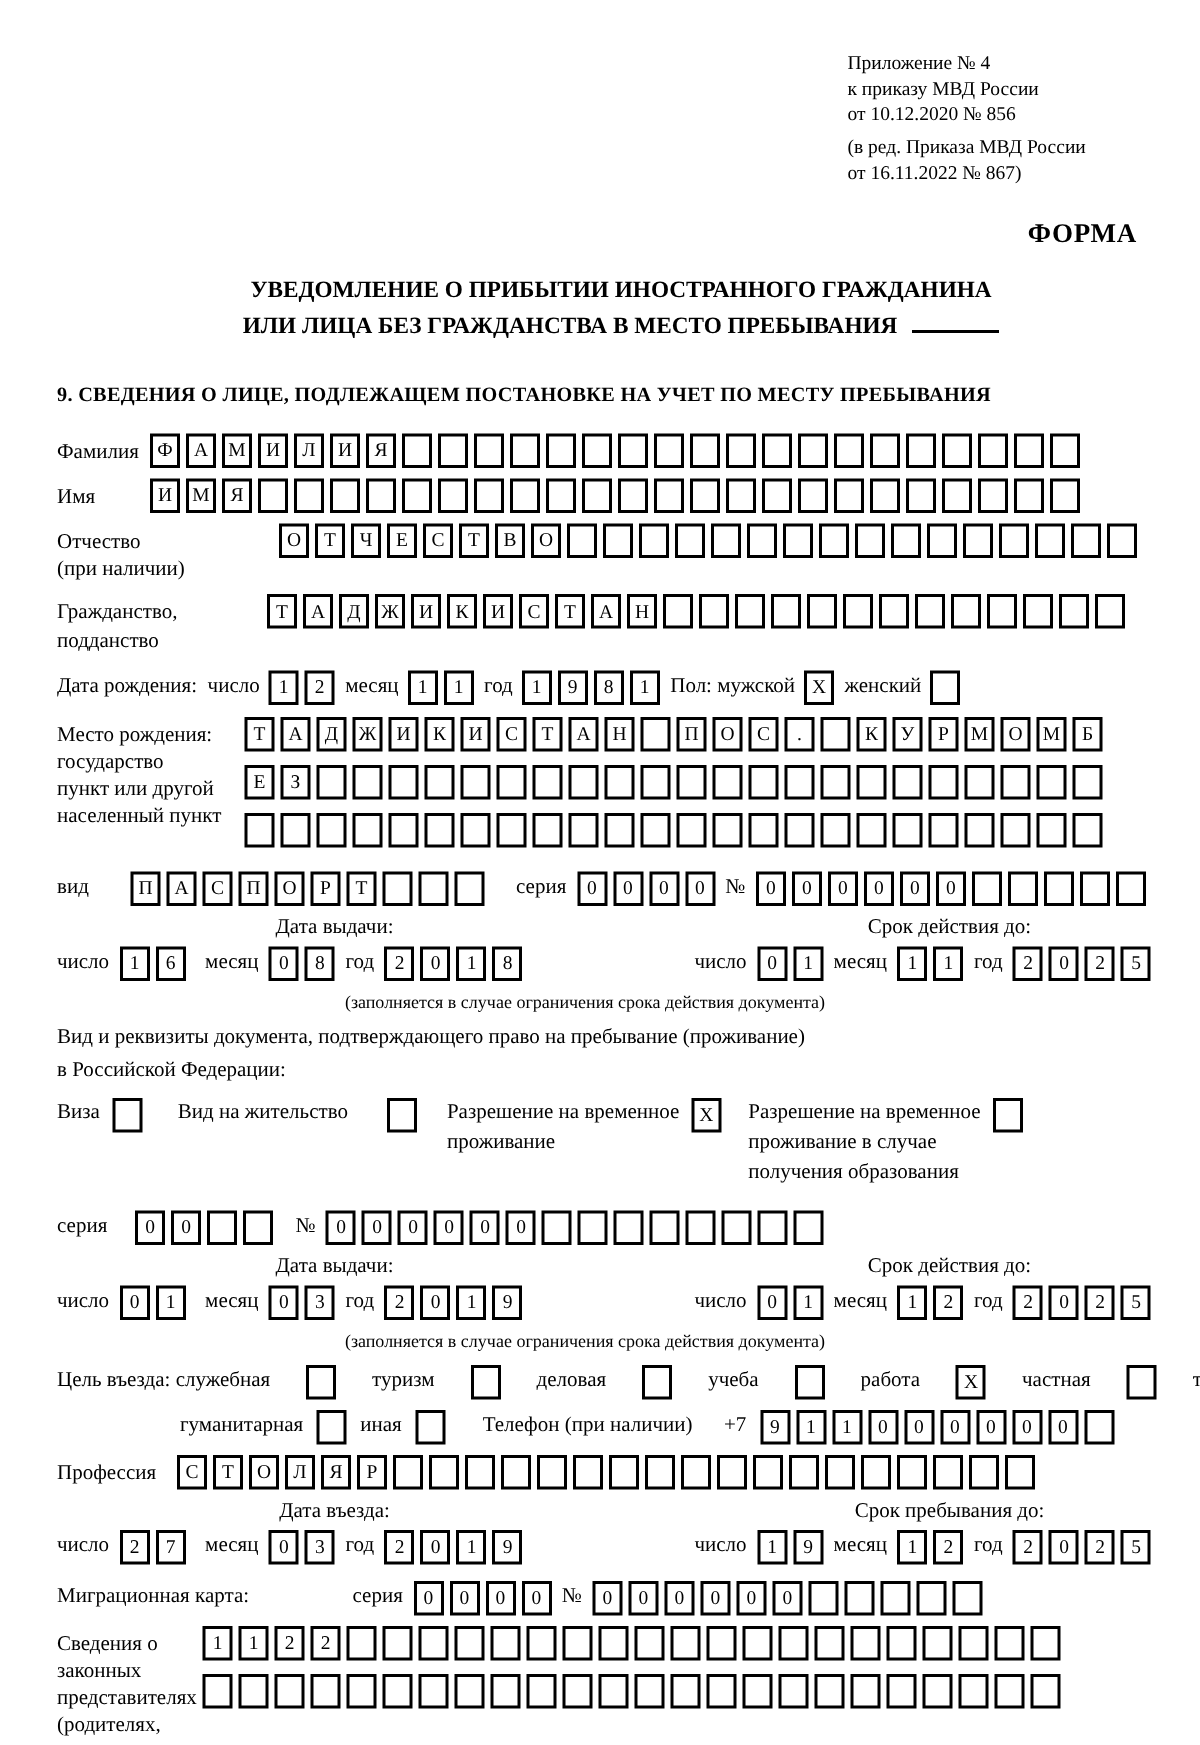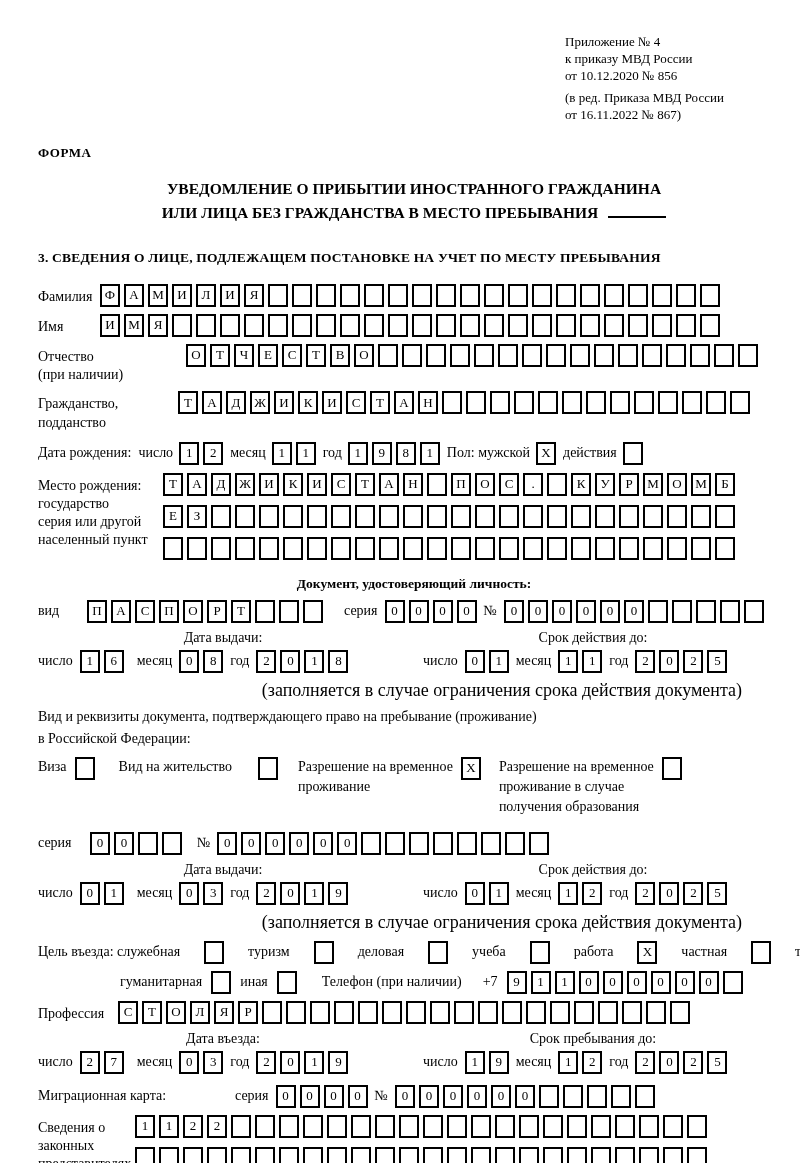--- a/index.html
+++ b/index.html
@@ -6,21 +6,21 @@
   body {
     width:800px; height:1163px; overflow:hidden;
     font-family:"Liberation Serif","DejaVu Serif",serif;
     color:#000; font-size:14px;
   }
   .page { box-sizing:border-box; width:800px; height:821px; padding:34px 10px 10px 38px; }
 
   
   .law-head { width:195px; margin-left:auto; margin-right:30px; font-size:13px; line-height:1.3; }
   .law-head .gap { height:5px; }
-  .forma { text-align:left; margin:22px 32px 0 0; font-weight:bold; font-size:13px; letter-spacing:.5px; }
+  .forma { text-align:right; margin:22px 32px 0 0; font-weight:bold; font-size:18px; letter-spacing:.5px; }
 
   .doc-title { text-align:center; font-weight:bold; font-size:15.5px; line-height:1.5; margin-top:16px; }
   .blank-line { display:inline-block; width:58px; border-bottom:2px solid #000; height:12px; margin-left:10px; }
 
   .sec-head { font-weight:bold; font-size:13.5px; margin:26px 0 18px 0; letter-spacing:.2px; }
 
   
   .row { display:flex; align-items:flex-start; margin-bottom:7px; }
   .row-label { flex:none; padding-top:4px; line-height:1.3; }
   .boxes { display:inline-flex; gap:4px; flex:none; }
@@ -30,25 +30,25 @@
     display:inline-flex; align-items:center; justify-content:center;
     font-size:13px; background:#fff;
   }
   .stack > .boxes { display:flex; margin-bottom:9px; }
 
   
   .drow { display:flex; align-items:center; gap:7px; margin-bottom:7px; flex-wrap:nowrap; }
   .dg { display:inline-flex; align-items:center; gap:6px; }
   .ilabel { flex:none; }
 
-  .two-col { display:flex; margin-bottom:2px; }
+  .two-col { display:flex; margin-bottom:2px;gap:40px; }
   .col-l { width:345px; flex:none; }
   .col-r { flex:1; }
   .grp-head { text-align:center; width:300px; margin-bottom:4px; }
-  .fill-note { text-align:right; padding-right:48px; font-size:18px; margin:-2px 0 8px 0; }
+  .fill-note { text-align:center; padding-right:48px; font-size:12px; margin:-2px 0 8px 0; }
 
   .plain { margin-bottom:6px; }
   .center-bold { text-align:center; font-weight:bold; font-size:13.5px; margin:4px 0 8px 0; }
 
   .permit-row { display:flex; align-items:flex-start; gap:10px; margin:10px 0 14px 0; }
   .permit-item { display:flex; align-items:flex-start; gap:8px; }
   .permit-label { text-align:left; line-height:1.45; }
 
   .indent-2 { margin-left:82px; }
 </style>
@@ -65,21 +65,21 @@
     <div>(в ред. Приказа МВД России</div>
     <div>от 16.11.2022 № 867)</div>
   </div>
   <div class="forma">ФОРМА</div>
 
   <div class="doc-title">
     <div>УВЕДОМЛЕНИЕ О ПРИБЫТИИ ИНОСТРАННОГО ГРАЖДАНИНА</div>
     <div><span>ИЛИ ЛИЦА БЕЗ ГРАЖДАНСТВА В МЕСТО ПРЕБЫВАНИЯ</span><span class="blank-line"></span></div>
   </div>
 
-  <div class="sec-head">3. СВЕДЕНИЯ О ЛИЦЕ, ПОДЛЕЖАЩЕМ ПОСТАНОВКЕ НА УЧЕТ ПО МЕСТУ ПРЕБЫВАНИЯ</div>
+  <div class="sec-head">9. СВЕДЕНИЯ О ЛИЦЕ, ПОДЛЕЖАЩЕМ ПОСТАНОВКЕ НА УЧЕТ ПО МЕСТУ ПРЕБЫВАНИЯ</div>
 
   <div class="row">
     <div class="row-label" style="width:62px;">Фамилия</div>
     <div class="boxes">
         <span class="box">Ф</span>
         <span class="box">А</span>
         <span class="box">М</span>
         <span class="box">И</span>
         <span class="box">Л</span>
         <span class="box">И</span>
@@ -229,32 +229,32 @@
           <span class="box">1</span>
         </span>
     </span>
     <span class="dg">
       <span class="ilabel">Пол: мужской</span>
       <span class="boxes">
           <span class="box">X</span>
         </span>
     </span>
     <span class="dg">
-      <span class="ilabel">действия</span>
+      <span class="ilabel">женский</span>
       <span class="boxes">
           <span class="box"></span>
         </span>
     </span>
   </div>
 
   <div class="row" style="margin-top:8px;">
     <div class="row-label" style="width:125px;">
       <div>Место рождения:</div>
       <div>государство</div>
-      <div>серия или другой</div>
+      <div>пункт или другой</div>
       <div>населенный пункт</div>
     </div>
     <div class="stack">
       <div class="boxes">
           <span class="box">Т</span>
           <span class="box">А</span>
           <span class="box">Д</span>
           <span class="box">Ж</span>
           <span class="box">И</span>
           <span class="box">К</span>
@@ -325,21 +325,20 @@
           <span class="box"></span>
           <span class="box"></span>
           <span class="box"></span>
           <span class="box"></span>
           <span class="box"></span>
           <span class="box"></span>
         </div>
     </div>
   </div>
 
-  <div class="center-bold">Документ, удостоверяющий личность:</div>
 
   <div class="drow">
     <span class="ilabel" style="width:42px;">вид</span>
     <span class="boxes">
         <span class="box">П</span>
         <span class="box">А</span>
         <span class="box">С</span>
         <span class="box">П</span>
         <span class="box">О</span>
         <span class="box">Р</span>

